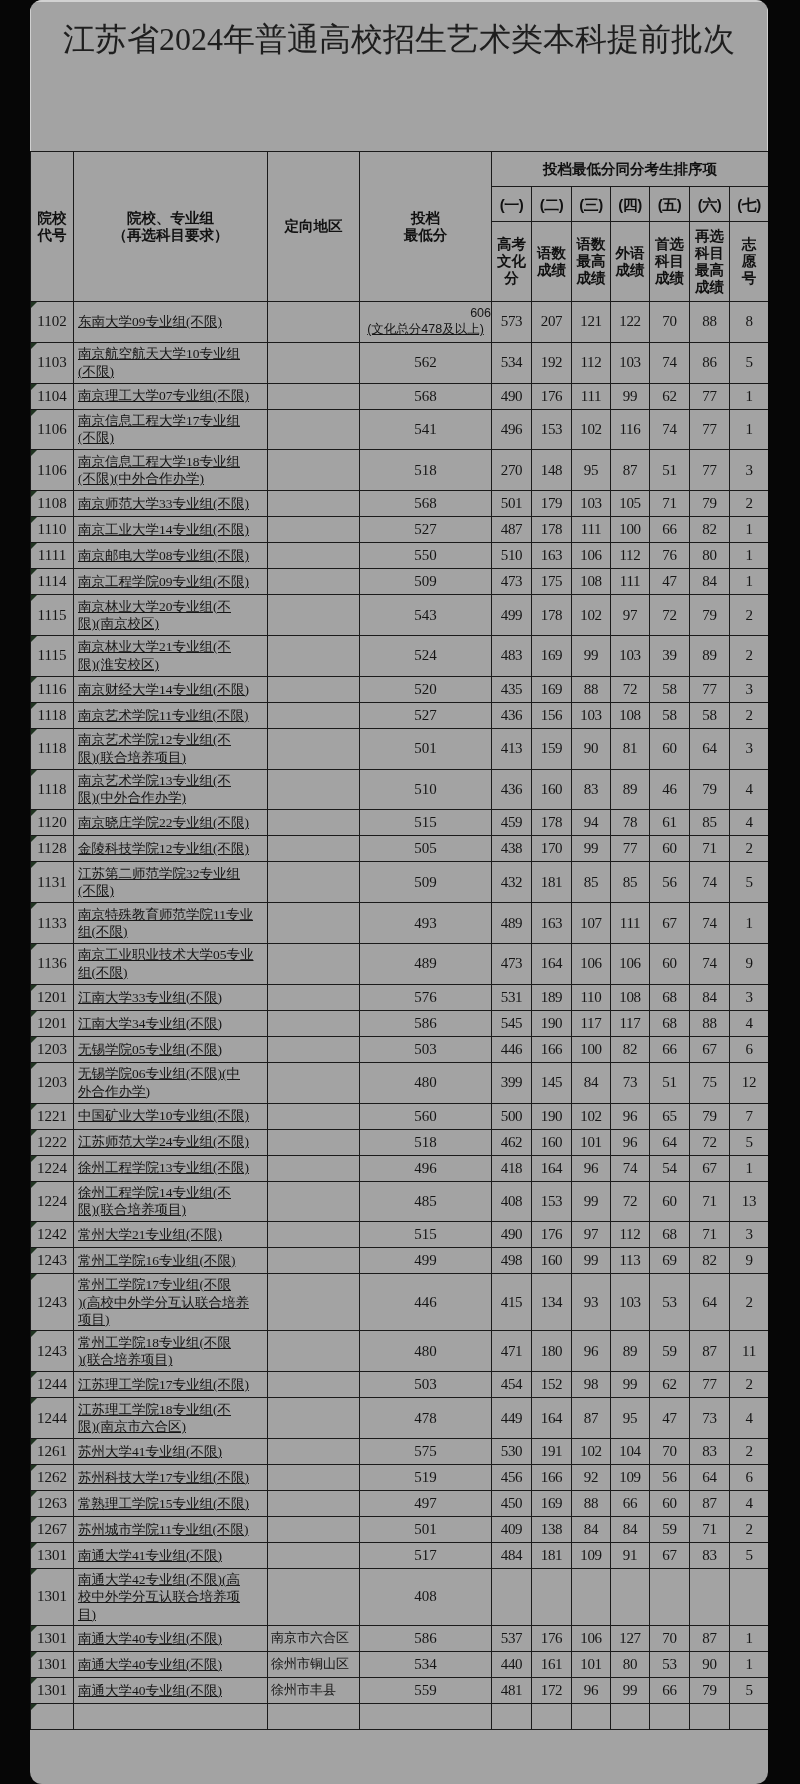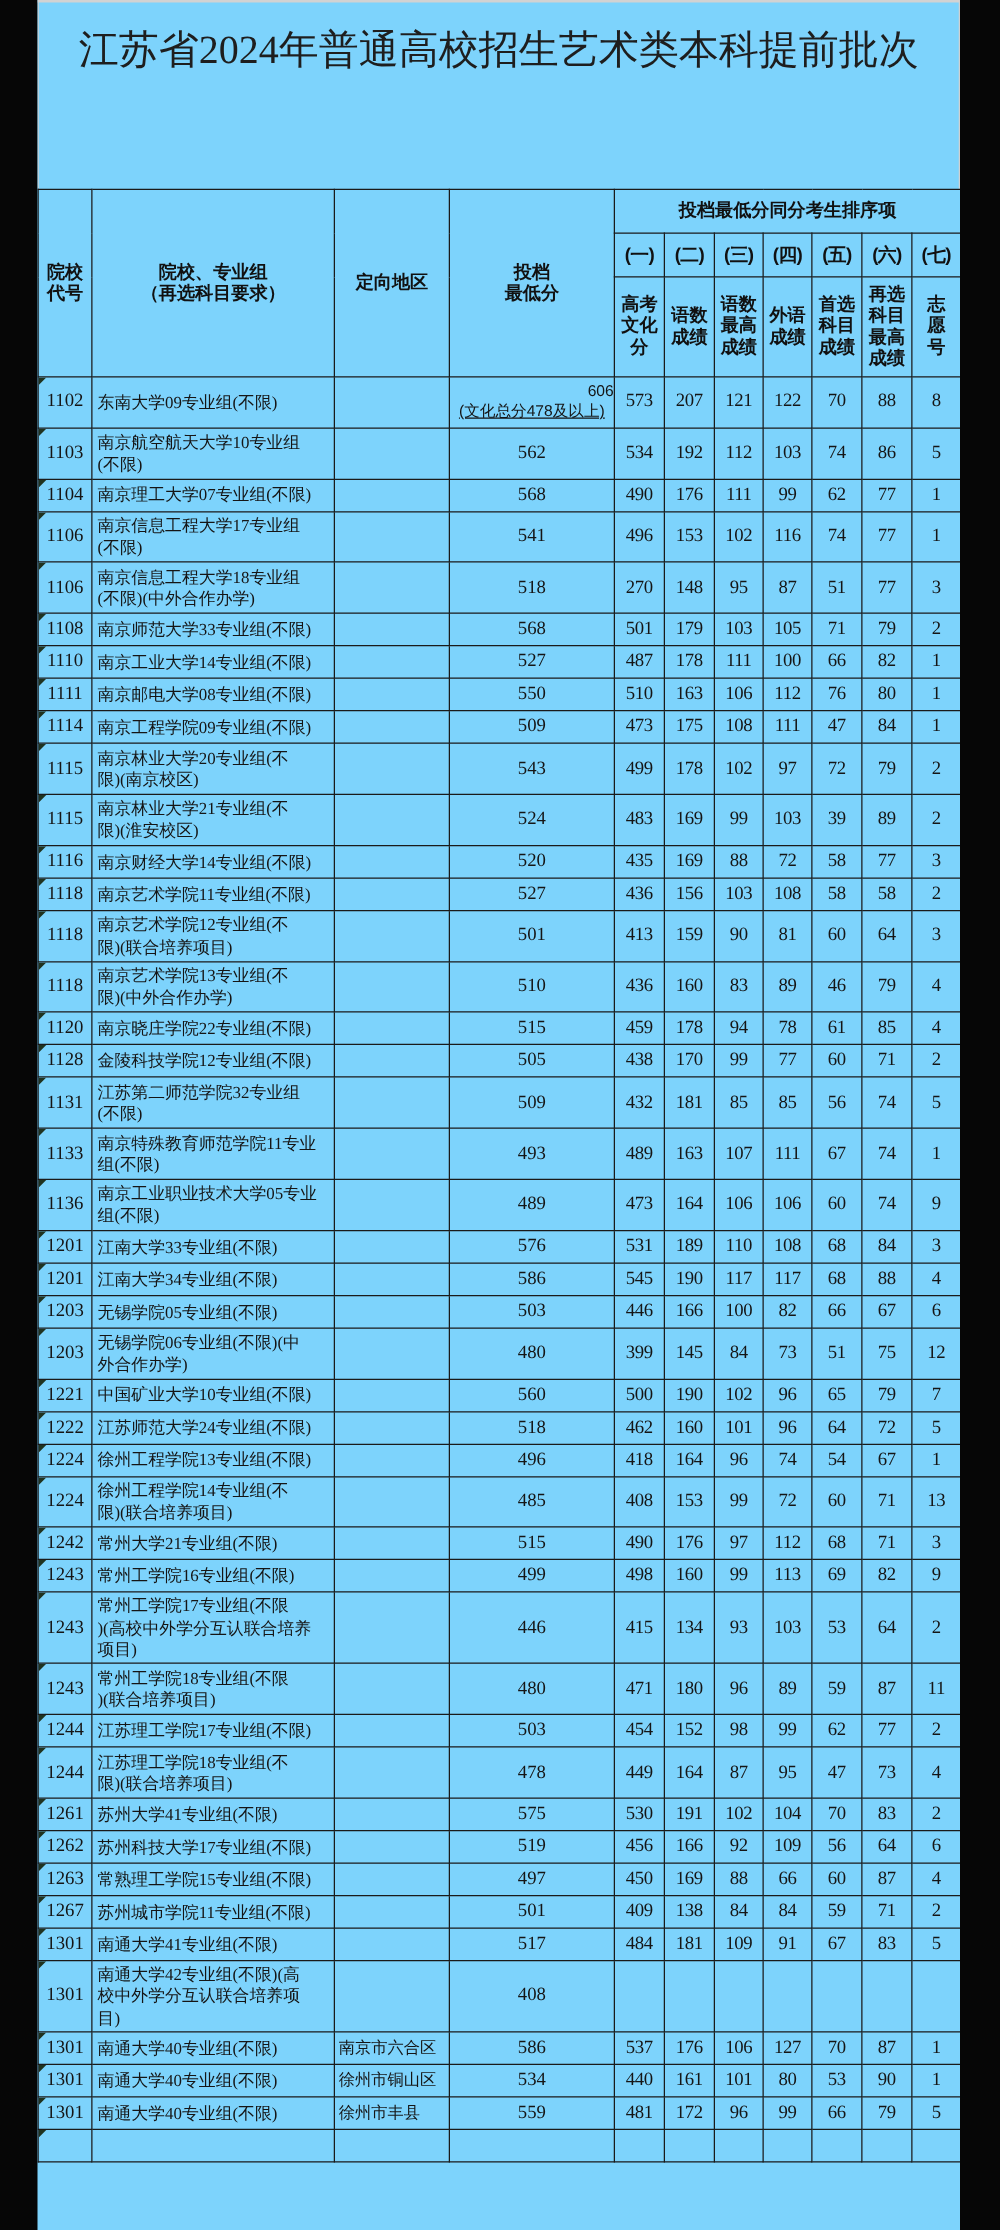--- a/index.html
+++ b/index.html
@@ -1,36 +1,36 @@
 <!DOCTYPE html>
 <html><head>
 <meta charset="utf-8">
 <style>
 *{box-sizing:border-box;}
 html,body{margin:0;padding:0;}
 body{width:800px;height:1784px;overflow:hidden;background:#060606;position:relative;color:#151515;}
 .bar-left{position:absolute;left:0;top:0;width:30px;height:1784px;background:#060606;}
 .bar-right{position:absolute;left:768px;top:0;width:32px;height:1784px;background:#060606;}
-.sheet{position:absolute;left:30px;top:0;width:738px;height:1784px;background:#7dd3fc;overflow:hidden;}
+.sheet{position:absolute;left:30px;top:0;width:738px;height:1784px;background:#a3a3a3;overflow:hidden;border-radius:12px;}
 .sheet-topline{position:absolute;left:0;top:0;width:100%;height:2px;background:#d2d2d2;}
 .title{height:151px;padding-top:21px;text-align:center;font-family:"Liberation Serif","DejaVu Serif",serif;font-size:32px;line-height:37.5px;color:#1e1e1e;border-left:1px solid #d0d0d0;border-right:1px solid #d0d0d0;}
 .title div{white-space:nowrap;}
 table.grid{border-collapse:collapse;table-layout:fixed;width:738px;}
 .grid th,.grid td{border:1.5px solid #1a1a1a;padding:0;overflow:hidden;vertical-align:middle;}
 .grid th{font-family:"Liberation Sans","DejaVu Sans",sans-serif;font-weight:bold;font-size:14.5px;line-height:17px;text-align:center;white-space:pre;color:#111;}
 .grid th.num-head{font-size:15px;letter-spacing:-0.5px;}
 .hr1{height:35px;}
 .hr2{height:35px;}
 .hr3{height:80px;}
 tr.h1{height:26px;}
 tr.h2{height:40.8px;}
 tr.h3{height:57px;}
 .c-code{position:relative;text-align:center;font-family:"Liberation Serif","DejaVu Serif",serif;font-size:15px;}
 .marker{position:absolute;left:0;top:0;width:0;height:0;border-top:6px solid #1f3320;border-right:6px solid transparent;}
-.grid td.c-name{text-align:left;padding-left:4px;font-family:"Liberation Serif","DejaVu Serif",serif;font-size:13.5px;line-height:17.5px;white-space:pre;}
+.grid td.c-name{text-align:left;padding-left:4px;font-family:"Liberation Serif","DejaVu Serif",serif;font-size:13.5px;line-height:17.5px;white-space:pre;text-decoration:underline;}
 .grid td.c-region{text-align:left;padding-left:3px;font-family:"Liberation Serif","DejaVu Serif",serif;font-size:13px;white-space:pre;}
 .c-score{text-align:center;font-family:"Liberation Serif","DejaVu Serif",serif;font-size:15px;}
 .c-score.noted .score-main{font-family:"Liberation Sans","DejaVu Sans",sans-serif;font-size:12.5px;line-height:15px;text-align:right;}
 .score-note{font-family:"Liberation Sans","DejaVu Sans",sans-serif;font-size:12.5px;line-height:16px;white-space:nowrap;text-decoration:underline;}
 .c-num{text-align:center;font-family:"Liberation Serif","DejaVu Serif",serif;font-size:15px;letter-spacing:-0.3px;}
 </style>
 </head>
 <body>
 
 <div class="bar-left"></div>
@@ -607,21 +607,21 @@
     <td class="c-num">152</td>
     <td class="c-num">98</td>
     <td class="c-num">99</td>
     <td class="c-num">62</td>
     <td class="c-num">77</td>
     <td class="c-num">2</td>
   </tr>
         <tr class="data-row h2">
     <td class="c-code"><span class="marker"></span><span>1244</span></td>
     <td class="c-name">江苏理工学院18专业组(不
-限)(联合培养项目)</td>
+限)(南京市六合区)</td>
     <td class="c-region"></td>
     <td class="c-score">
             <div class="score-main">478</div>
           </td>
     <td class="c-num">449</td>
     <td class="c-num">164</td>
     <td class="c-num">87</td>
     <td class="c-num">95</td>
     <td class="c-num">47</td>
     <td class="c-num">73</td>

